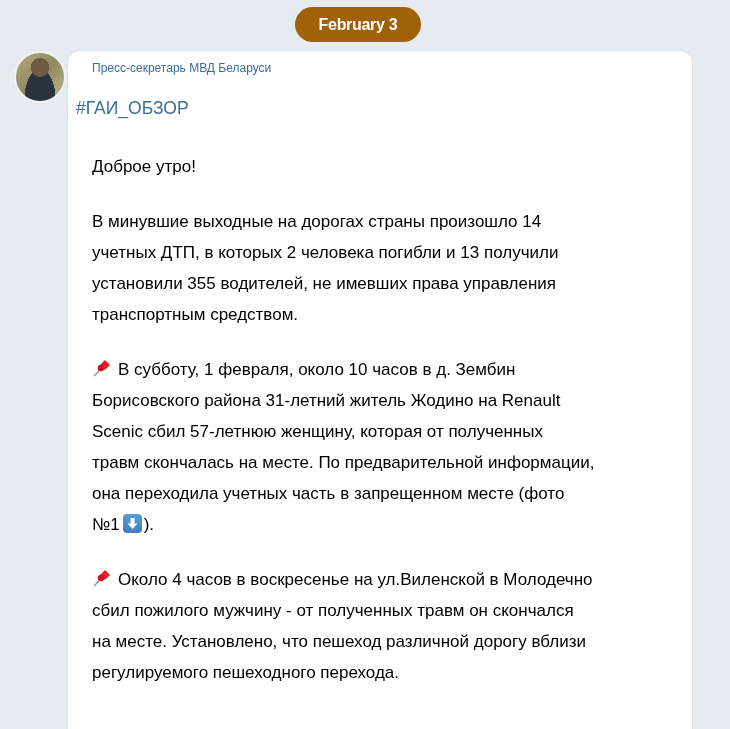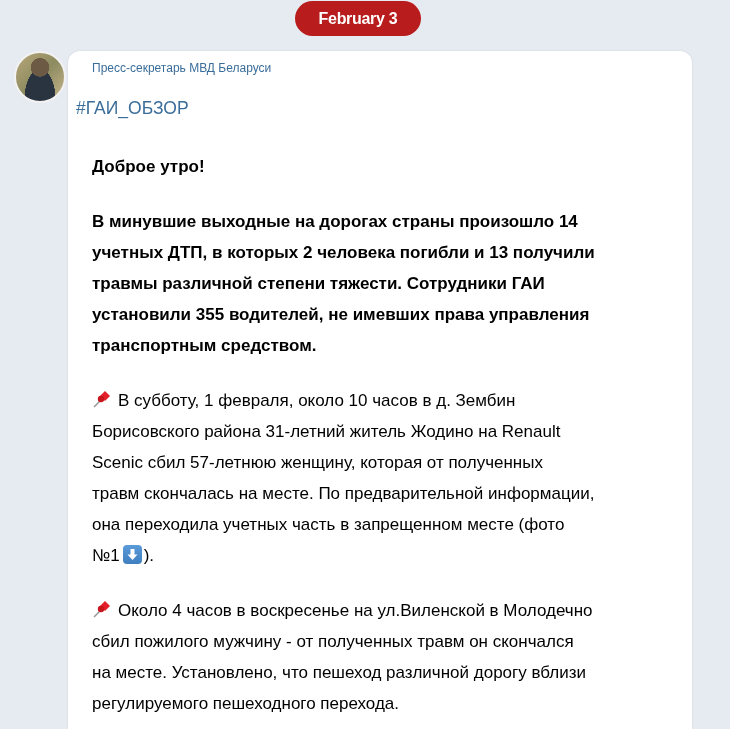--- a/index.html
+++ b/index.html
@@ -3,23 +3,23 @@
   <meta charset="utf-8">
   <style>
     html, body { margin: 0; padding: 0; }
     body {
       width: 730px; height: 729px; overflow: hidden;
       background: #e6ebf2;
       font-family: "Liberation Sans", sans-serif;
       position: relative;
     }
     .date-pill {
-      position: absolute; left: 295px; top: 1px;
+      position: absolute; left: 295px; top: 7px;
       width: 126px; height: 35px; border-radius: 18px;
-      background: #b91c1c; color: #ffffff;
+      background: #a16207; color: #ffffff;
       font-weight: bold; font-size: 16px;
       display: flex; align-items: center; justify-content: center;
       letter-spacing: -0.3px;
     }
     .avatar {
       position: absolute; left: 14px; top: 51px;
       width: 52px; height: 52px; border-radius: 50%;
       background: radial-gradient(circle at 50% 30%, #6d5a45 0 22%, transparent 23%),
                   radial-gradient(ellipse at 50% 95%, #2a3440 0 45%, transparent 46%),
                   linear-gradient(135deg, #b8a77a, #8d8b60 50%, #c9b68e);
@@ -40,21 +40,21 @@
     .hashtag {
       position: absolute; left: 8px; top: 47px;
       color: #3a6d99; font-size: 17.5px;
     }
     .body-text {
       position: absolute; left: 24px; top: 100px;
       width: 600px;
       color: #000000; font-size: 17px; line-height: 31px;
     }
     .para { margin: 0 0 24px 0; }
-    .para.bold { font-weight: bold; }
+    .para.bold { font-weight: normal; }
     .line { display: block; white-space: nowrap; }
     .pin {
       display: inline-block; width: 20px; height: 20px;
       vertical-align: -3px; margin-right: 6px;
     }
     .down-arrow {
       display: inline-block; width: 19px; height: 19px; border-radius: 4px;
       background: linear-gradient(#5a9bd8, #3f7fc0);
       vertical-align: -3px; margin: 0 2px 0 3px; position: relative;
     }
@@ -72,21 +72,20 @@
   <div class="hashtag">#ГАИ_ОБЗОР</div>
 
   <div class="body-text">
     <p class="para bold">
       <span class="line">Доброе утро!</span>
     </p>
 
     <p class="para bold">
       <span class="line">В минувшие выходные на дорогах страны произошло 14</span>
       <span class="line">учетных ДТП, в которых 2 человека погибли и 13 получили</span>
-      <span class="line">травмы различной степени тяжести. Сотрудники ГАИ</span>
       <span class="line">установили 355 водителей, не имевших права управления</span>
       <span class="line">транспортным средством.</span>
     </p>
 
     <p class="para">
       <span class="line">
         <span class="pin">
           <svg width="20" height="20" viewBox="0 0 20 20">
             <line x1="2" y1="18" x2="9" y2="11" stroke="#9a9a9a" stroke-width="1.6"></line>
             <path d="M8 7 L13 2 L18 7 L13 12 Z" fill="#e3202a"></path>

